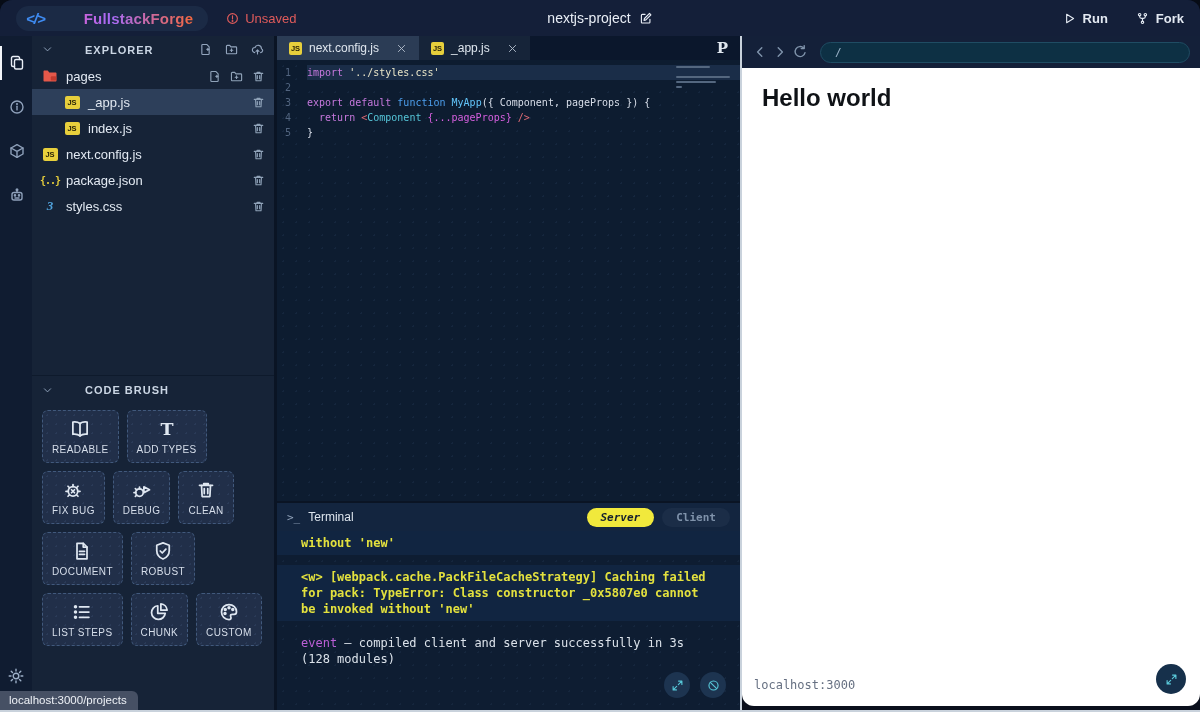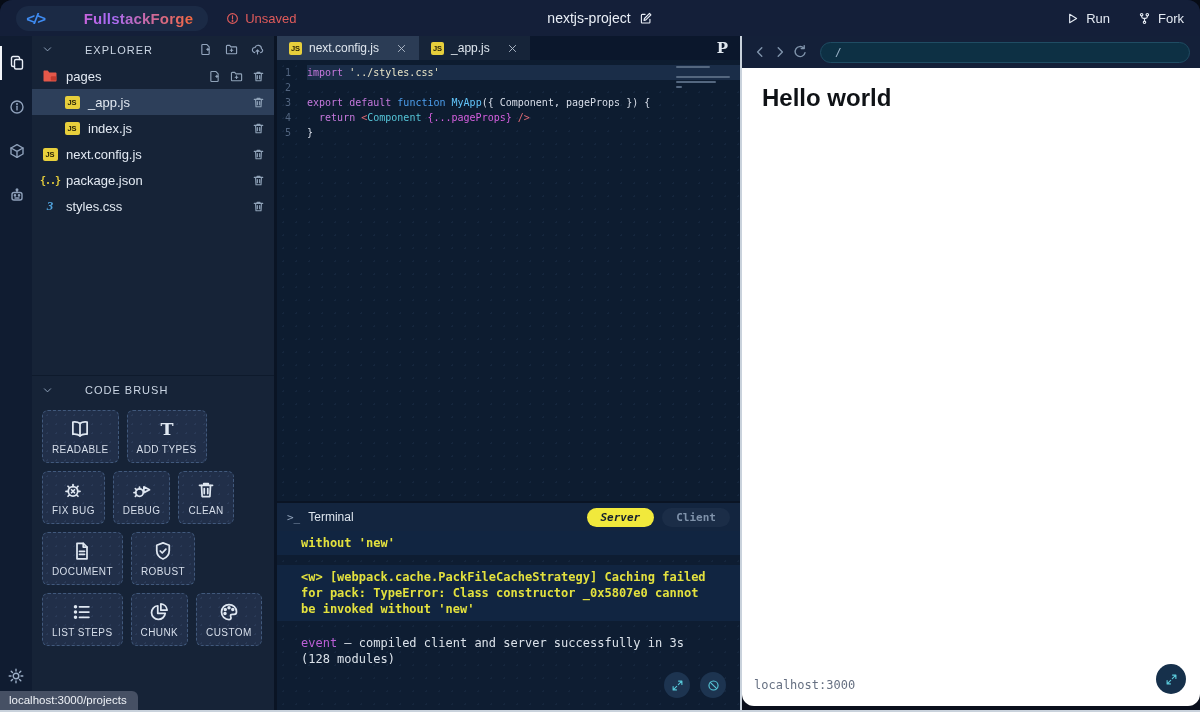--- a/index.html
+++ b/index.html
@@ -10,37 +10,37 @@
 
   
   .topbar{height:36px;background:#141f39;display:flex;align-items:center;padding:0 16px;position:relative;}
   .logo-pill{display:flex;align-items:center;gap:7px;background:#1b2a45;border-radius:16px;padding:4px 15px 4px 10px;}
   .logo-glyph{color:#3f8cf3;font-weight:800;font-size:15px;letter-spacing:-1px;font-style:italic;}
   .brand{font-weight:700;font-size:15px;background:linear-gradient(90deg,#ef5ab9 0%,#a76bf8 42%,#f4683e 100%);
          -webkit-background-clip:text;background-clip:text;color:transparent;letter-spacing:.2px;padding-left:32px;}
   .unsaved{margin-left:18px;display:flex;align-items:center;gap:6px;color:#e05b5b;font-size:13px;}
   .title-center{position:absolute;left:50%;transform:translateX(-50%);display:flex;align-items:center;gap:9px;
                 color:#e9eef6;font-size:14px;}
-  .topbar-right{margin-left:auto;display:flex;align-items:center;gap:28px;color:#e3e9f2;font-size:13px;}
+  .topbar-right{margin-left:auto;display:flex;align-items:center;gap:28px;color:#e3e9f2;font-size:13px;font-weight:bold;}
   .tb-btn{display:flex;align-items:center;gap:7px;cursor:pointer;}
 
   
   .main{display:flex;height:674px;}
 
   
   .rail{width:32px;background:#101c31;display:flex;flex-direction:column;align-items:stretch;padding-top:10px;position:relative;}
   .rail-item{height:34px;display:flex;align-items:center;justify-content:center;color:#8ea0ba;
              border-left:2px solid transparent;margin-bottom:10px;cursor:pointer;}
   .rail-item.active{color:#e9eef6;border-left-color:#f2f5f9;}
   .rail-bottom{position:absolute;bottom:26px;left:0;width:32px;display:flex;justify-content:center;color:#9db0c8;}
 
   
   .explorer{width:245px;background:#162337;border-right:3px solid #0a1424;display:flex;flex-direction:column;}
   .panel-header{height:27px;display:flex;align-items:center;padding:0 10px;gap:7px;color:#cbd6e4;flex:none;}
-  .panel-title{font-size:11px;font-weight:400;letter-spacing:1px;padding-left:25px;}
+  .panel-title{font-size:11px;font-weight:700;letter-spacing:1px;padding-left:25px;}
   .panel-actions{margin-left:auto;display:flex;gap:13px;color:#93a5bd;align-items:center;}
   .tree-row{height:26px;display:flex;align-items:center;gap:8px;color:#e2e9f2;font-size:13px;cursor:pointer;flex:none;}
   .tree-row.selected{background:#2d3f5a;}
   .row-actions{margin-left:auto;display:flex;gap:9px;padding-right:9px;color:#8fa2b8;align-items:center;}
   .tree-spacer{height:156px;flex:none;}
   .brush-section{border-top:1px solid #0e1a2c;}
   .brush-grid{padding:6px 10px;display:flex;flex-wrap:wrap;gap:8px;align-content:flex-start;}
   .brush-btn{background:#212f49;border:1px dashed #41597c;border-radius:6px;color:#dfe7f1;
              display:inline-flex;flex-direction:column;align-items:center;justify-content:center;gap:5px;
              padding:8px 9px 7px;min-width:46px;cursor:pointer;

